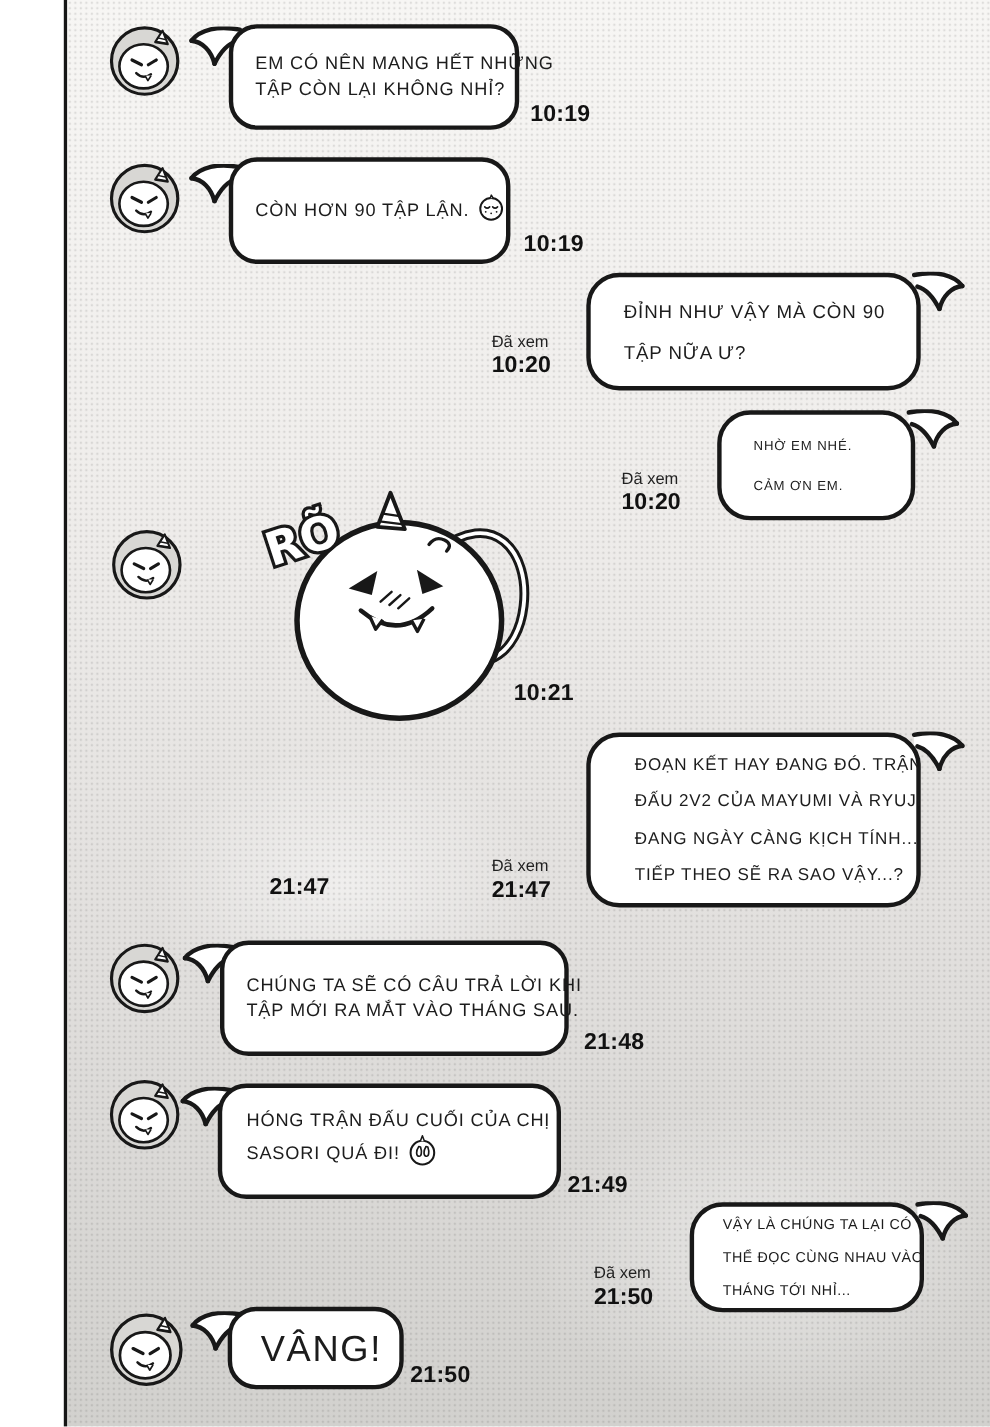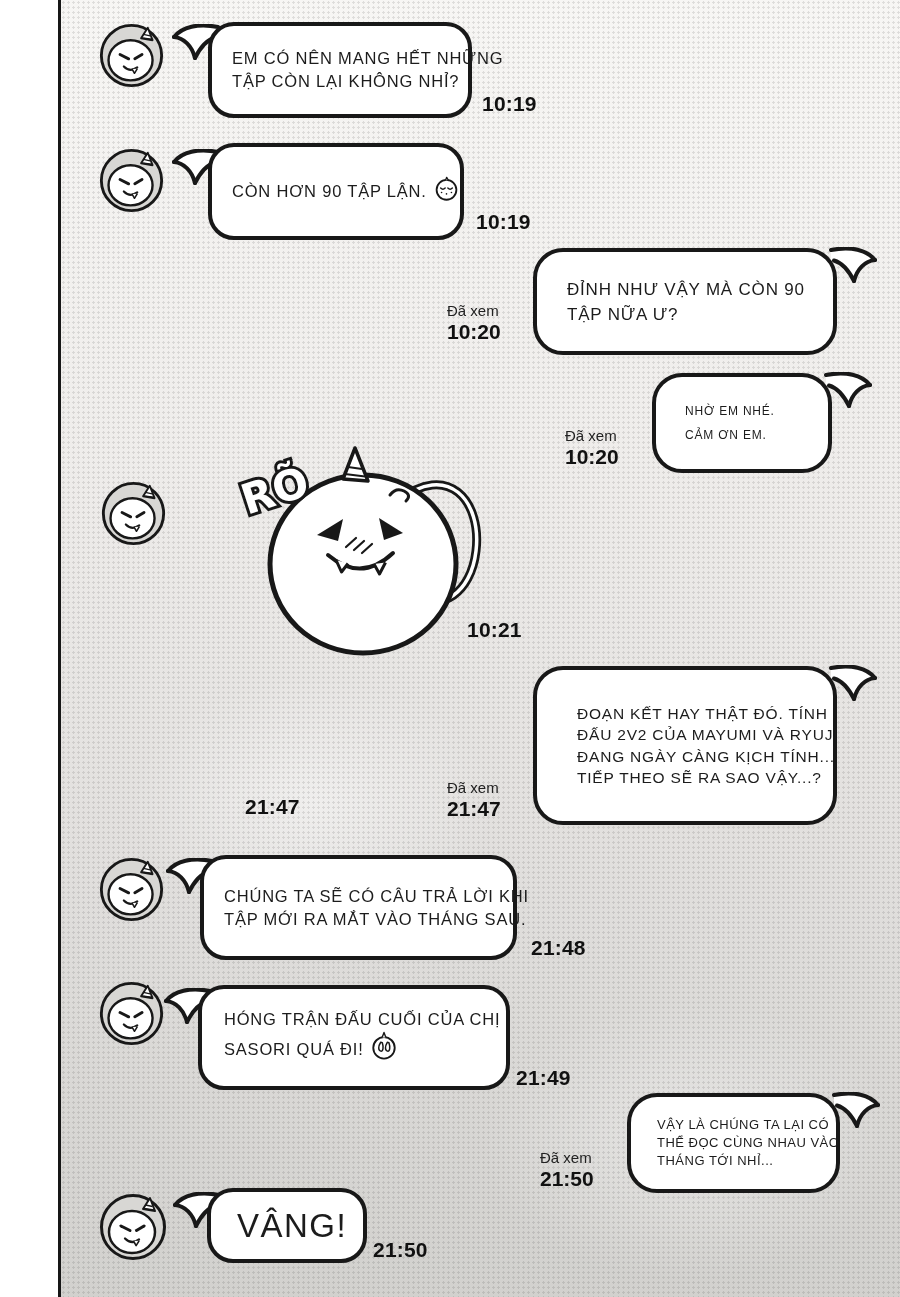--- a/index.html
+++ b/index.html
@@ -24,21 +24,21 @@
   .panel-border{
     position:absolute;left:58px;top:0;width:3px;height:1297px;background:#161616;
   }
   .avatar{position:absolute;width:67px;height:67px;}
   .bubble{
     position:absolute;box-sizing:border-box;background:#fff;
     border:4px solid #181818;border-radius:26px;
     display:flex;flex-direction:column;justify-content:center;
     font-size:16.5px;letter-spacing:.8px;line-height:23px;color:#1c1c1c;
   }
-  .bubble.right{border-radius:30px;}
+  .bubble.right{border-radius:30px;gap:12px;}
   .line{white-space:nowrap;display:flex;align-items:center;}
   .tail{position:absolute;width:48px;height:36px;}
   .time{
     position:absolute;font-weight:bold;font-size:21px;color:#111;
     letter-spacing:.2px;white-space:nowrap;
   }
   .seen-block{position:absolute;width:80px;line-height:1.1;}
   .seen-label{font-size:15px;color:#222;}
   .seen-time{font-size:21px;font-weight:bold;color:#111;}
   .sticker{position:absolute;}
@@ -192,21 +192,21 @@
   <div>
     <div class="tail" style="left:829px;top:665px;">
   <svg viewBox="0 0 48 36" width="48" height="36">
     <path d="M2,3 C22,-1 38,3 46,13 C36,14 28,22 25,34 C19,22 11,15 2,13 Z" fill="#ffffff"></path>
     <path d="M2,3 C22,-1 38,3 46,13" fill="none" stroke="#181818" stroke-width="4" stroke-linecap="round"></path>
     <path d="M46,13 C36,14 28,22 25,34" fill="none" stroke="#181818" stroke-width="4" stroke-linecap="round"></path>
     <path d="M25,34 C19,22 12,15.5 5,13.5" fill="none" stroke="#181818" stroke-width="4" stroke-linecap="round"></path>
   </svg>
 </div>
     <div class="bubble right" style="left:533px;top:666px;width:304px;height:159px;padding-left:40px;line-height:21.5px;font-size:15.5px;">
-      <div class="line">ĐOẠN KẾT HAY THẬT ĐÓ. TÍNH</div>
+      <div class="line">ĐOẠN KẾT HAY ĐANG ĐÓ. TRẬN</div>
       <div class="line">ĐẤU 2V2 CỦA MAYUMI VÀ RYUJI</div>
       <div class="line">ĐANG NGÀY CÀNG KỊCH TÍNH...</div>
       <div class="line">TIẾP THEO SẼ RA SAO VẬY...?</div>
     </div>
     <div class="seen-block" style="left:447px;top:780px;">
       <div class="seen-label">Đã xem</div>
       <div class="seen-time">21:47</div>
     </div>
     <div class="time" style="left:245px;top:795px;">21:47</div>
   </div>

